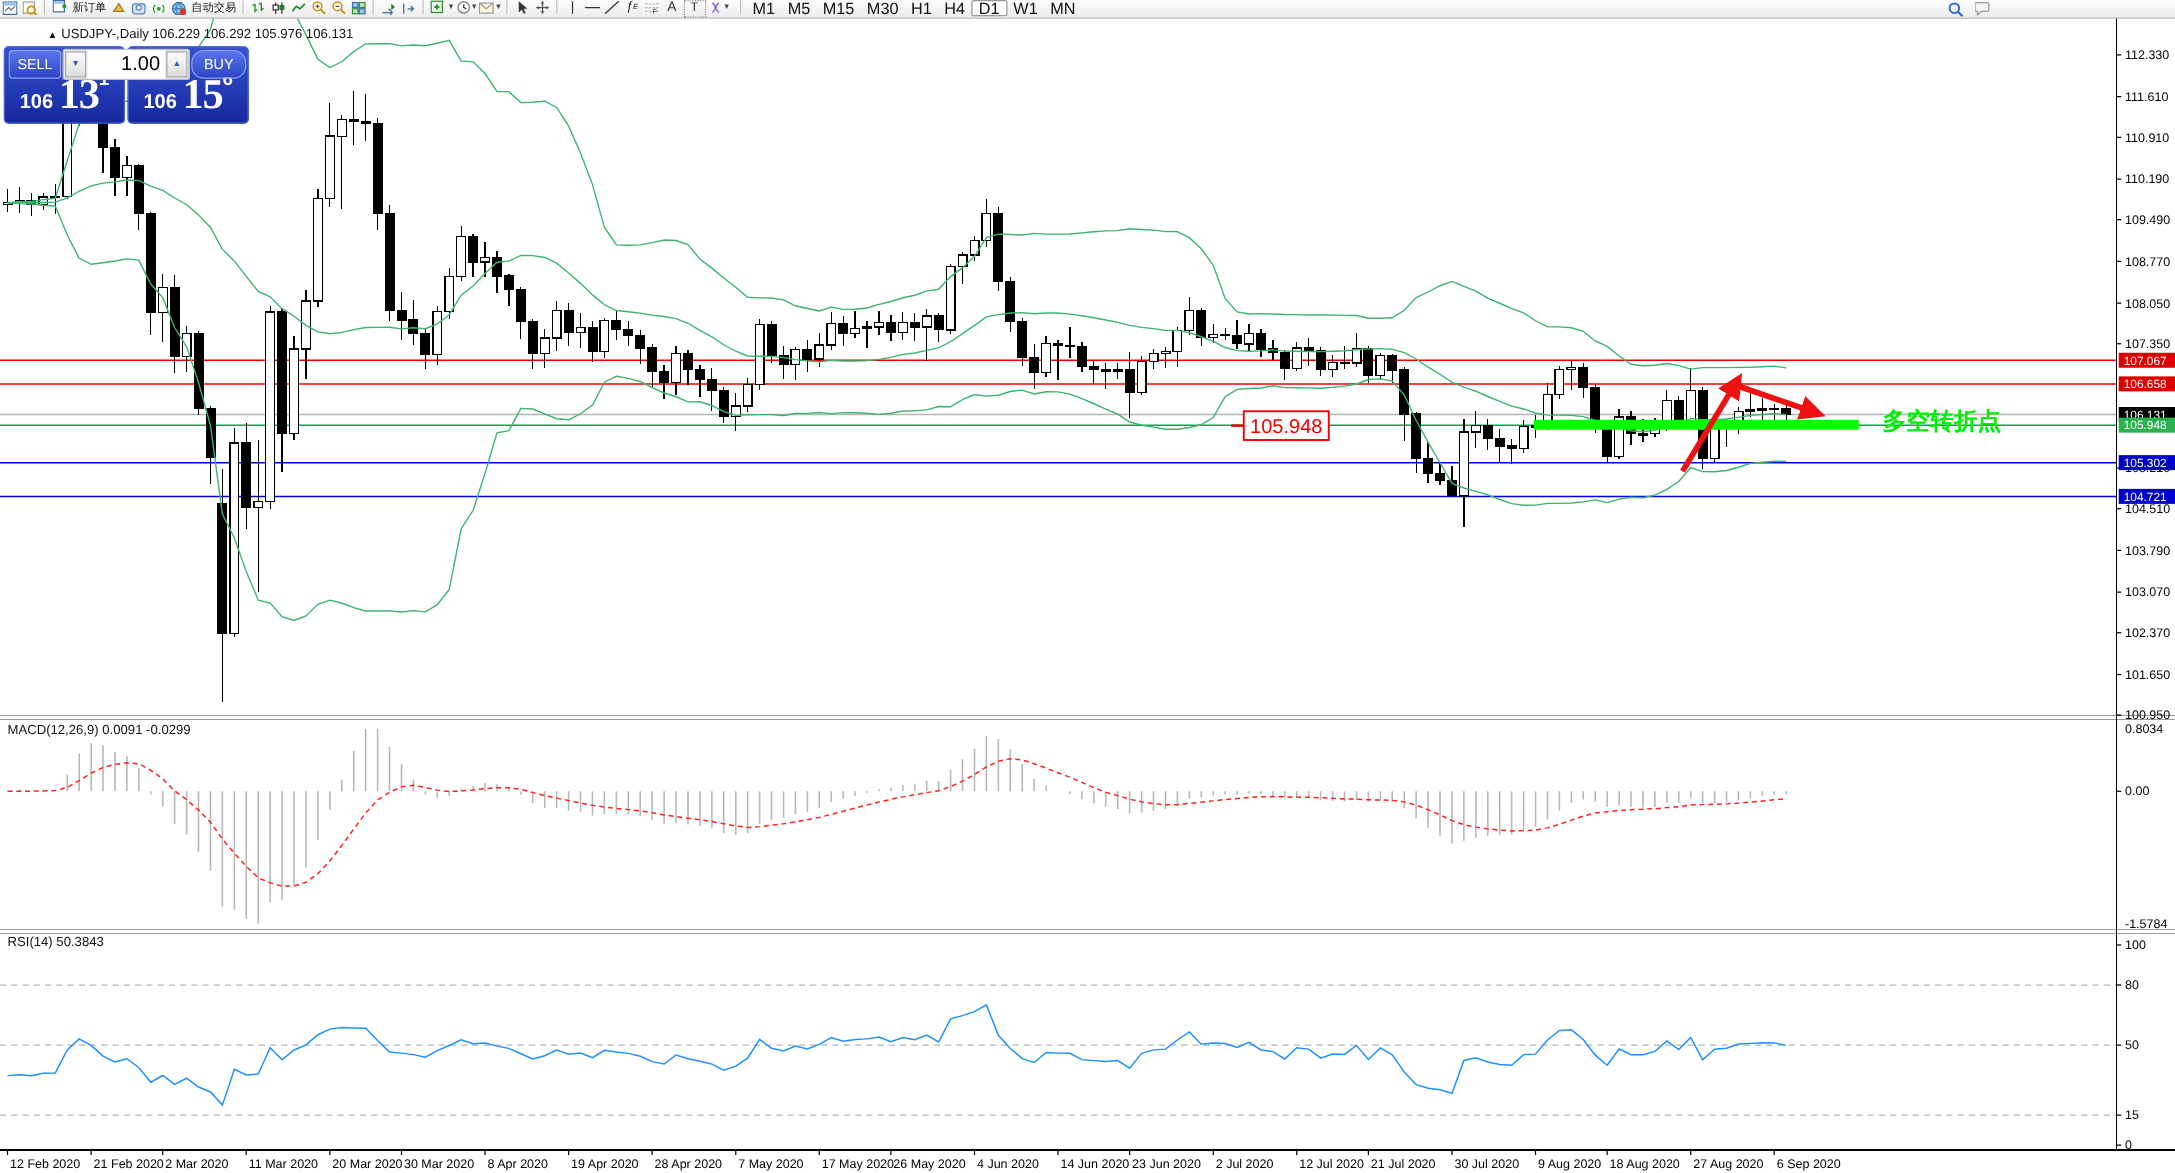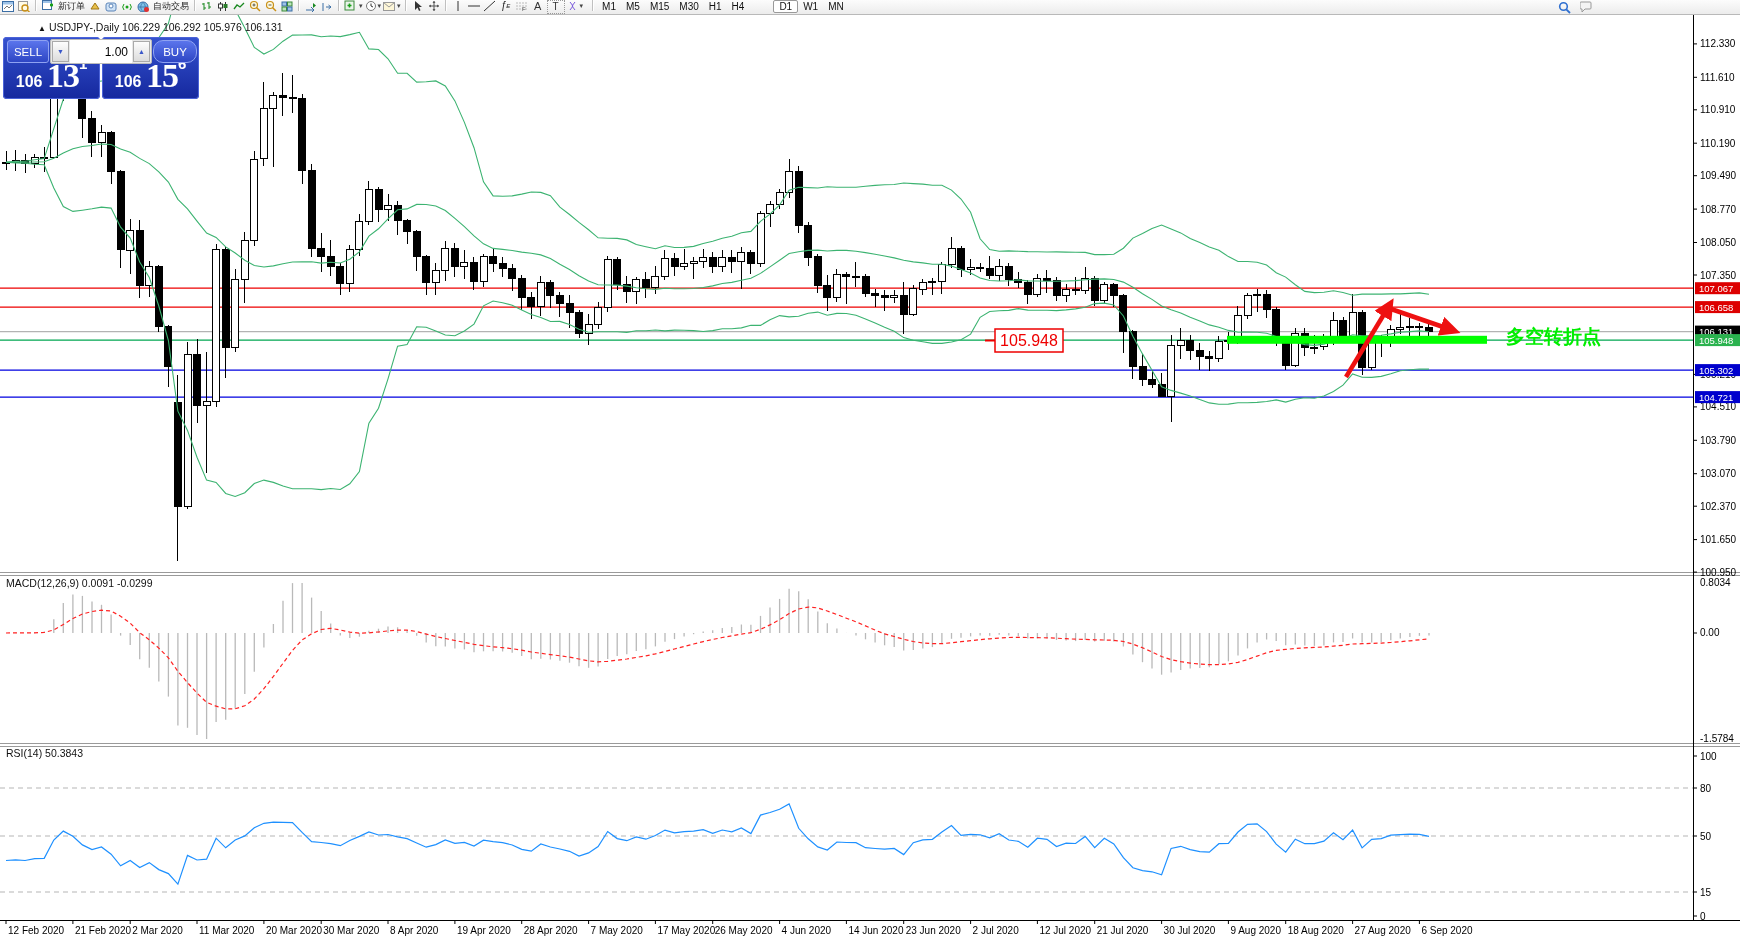--- a/index.html
+++ b/index.html
@@ -7,41 +7,41 @@
        font-family:"Liberation Sans","DejaVu Sans",sans-serif;-webkit-font-smoothing:none;}
   
   #toolbar{position:absolute;left:0;top:0;width:1740px;height:14px;
     background:linear-gradient(#fcfcfc,#ececec);border-bottom:1px solid #b9b9b9;
     display:flex;align-items:flex-start;font-size:9px;color:#222;z-index:30;}
   .tbi{height:12px;min-width:14px;display:inline-flex;align-items:center;justify-content:center;
        margin:0 1px;font-size:10px;line-height:10px;cursor:default;}
   .tbi svg{display:block;}
   .tbsep{width:1px;height:11px;background:#c0c0c0;border-right:1px solid #fff;margin:0 3px;}
   .tbtext{font-size:9px;margin:0 2px;white-space:nowrap;}
-  .tf{padding:0 5px;height:12px;display:inline-flex;align-items:center;font-size:10px;color:#111;}
-  .tf.active{background:#fff;border:1px solid #9a9a9a;border-radius:2px;height:11px;margin-left:24px;}
+  .tf{padding:0 5px;height:12px;display:inline-flex;align-items:center;font-size:13px;color:#111;}
+  .tf.active{background:#fff;border:1px solid #9a9a9a;border-radius:2px;height:11px;}
   .drop{font-size:7px;color:#444;margin-left:1px;}
   #tb-right{position:absolute;left:1556px;top:1px;display:flex;}
   
   #infoline{position:absolute;left:6px;top:21px;font-size:10.5px;color:#111;z-index:5;white-space:nowrap;margin-left:32px;}
   #infoline .tri{font-size:8px;margin-right:3px;}
   
   #panel{position:absolute;left:3px;top:37px;width:196px;height:62px;z-index:25;}
   .pblock{position:absolute;top:0;height:62px;border-radius:4px;
      background:linear-gradient(#3552cf,#15289e);box-shadow:inset 0 0 0 1px #4b63d8;}
   #pb-sell{left:0;width:97px;} #pb-buy{left:99px;width:97px;}
   .pbtn{position:absolute;top:3px;height:21px;border-radius:3px;color:#fff;font-size:11.5px;
      display:flex;align-items:center;justify-content:center;
      background:linear-gradient(#5b75ec,#2e46c4);border:1px solid #8fa2f2;cursor:pointer;}
   #btn-sell{left:4px;width:40px;} #btn-buy{left:150px;width:42px;border-radius:10px;}
   #volgrp{position:absolute;left:47px;top:2px;width:100px;height:23px;background:#e8e8e8;
      border:1px solid #bbb;border-radius:2px;display:flex;align-items:stretch;z-index:2;}
   .spin{width:15px;background:linear-gradient(#fdfdfd,#dcdcdc);border:1px solid #aaa;margin:1px;
      display:flex;align-items:center;justify-content:center;font-size:7px;color:#3a57c9;cursor:pointer;}
-  #vol{flex:1;border:none;background:#fff;font-size:12px;text-align:right;padding-right:4px;
+  #vol{flex:1;border:none;background:#fff;font-size:16px;text-align:right;padding-right:4px;
      font-family:"Liberation Sans",sans-serif;color:#000;min-width:10px;}
   .bigprice{position:absolute;bottom:4px;width:100%;text-align:center;color:#fff;white-space:nowrap;}
   .bp-small{font-size:16px;font-weight:bold;vertical-align:baseline;}
   .bp-big{font-size:34px;font-weight:bold;letter-spacing:-1px;font-family:Liberation Serif, serif;}
   .bp-sup{font-size:15px;font-weight:bold;vertical-align:18px;}
   
   #chartwrap{position:absolute;left:0;top:14px;width:1740px;height:924px;z-index:1;}
 </style>
 </head>
 <body>

